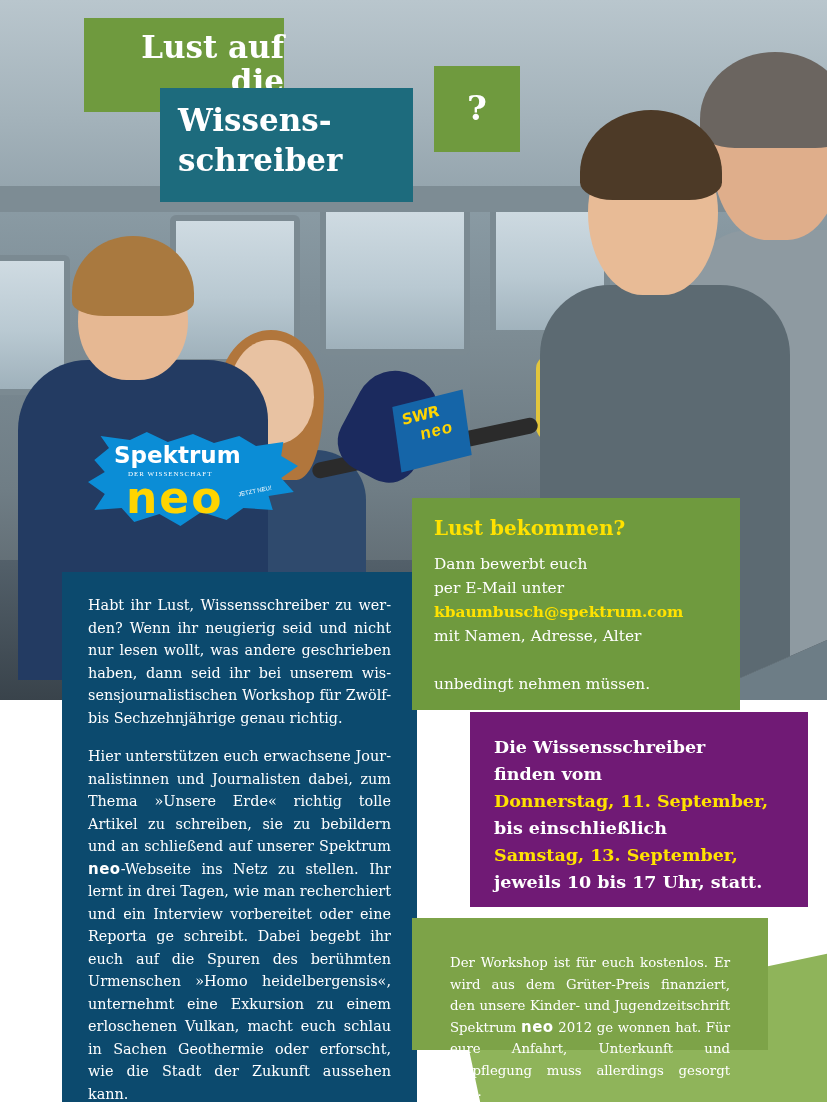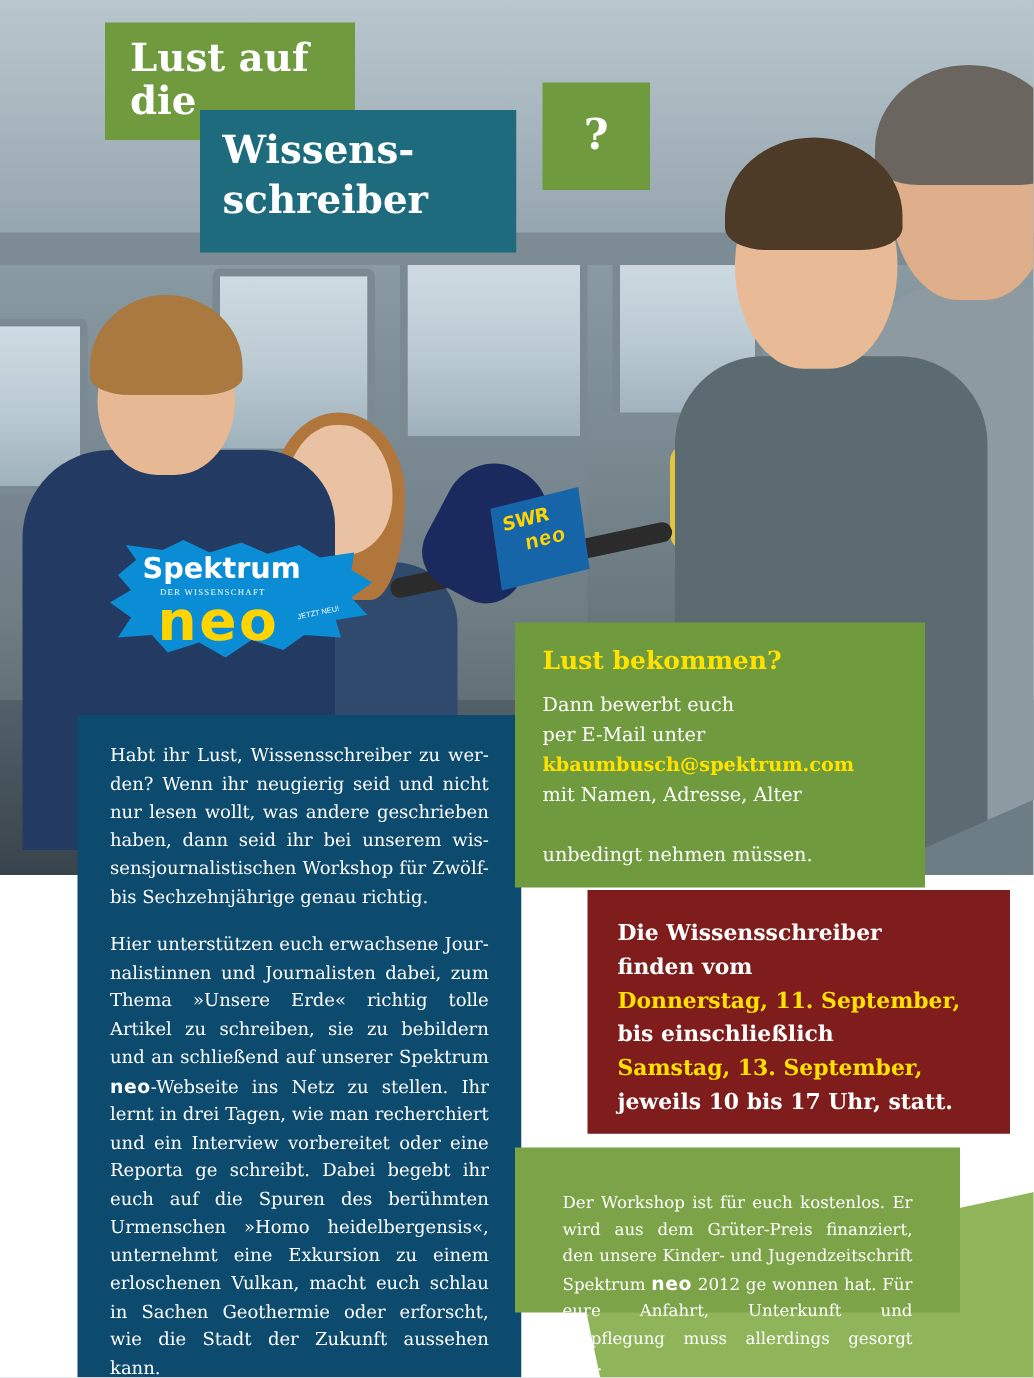--- a/index.html
+++ b/index.html
@@ -234,20 +234,21 @@
     background: #6f9a3e;
     z-index: 6;
   }
   .hl-green .t {
     color: #ffffff;
     font-family: "DejaVu Serif", serif;
     font-weight: bold;
     font-size: 31px;
     line-height: 34px;
     padding: 12px 0 0 20px;
+    text-align: right;
   }
   .hl-q {
     position: absolute; left: 434px; top: 66px;
     width: 86px; height: 86px;
     background: #6f9a3e;
     z-index: 5;
   }
   .hl-q .t {
     color: #ffffff;
     font-family: "DejaVu Serif", serif;
@@ -323,21 +324,21 @@
     color: #ffe200;
     font-weight: bold;
     text-decoration: none;
   }
 
   
   .box-dates {
     position: absolute;
     left: 470px; top: 712px;
     width: 338px; height: 195px;
-    background: #7f1d1d;
+    background: #701a75;
     z-index: 9;
     padding: 22px 24px;
   }
   .box-dates p {
     margin: 0;
     color: #ffffff;
     font-family: "DejaVu Serif", serif;
     font-weight: bold;
     font-size: 17.5px;
     line-height: 27px;

